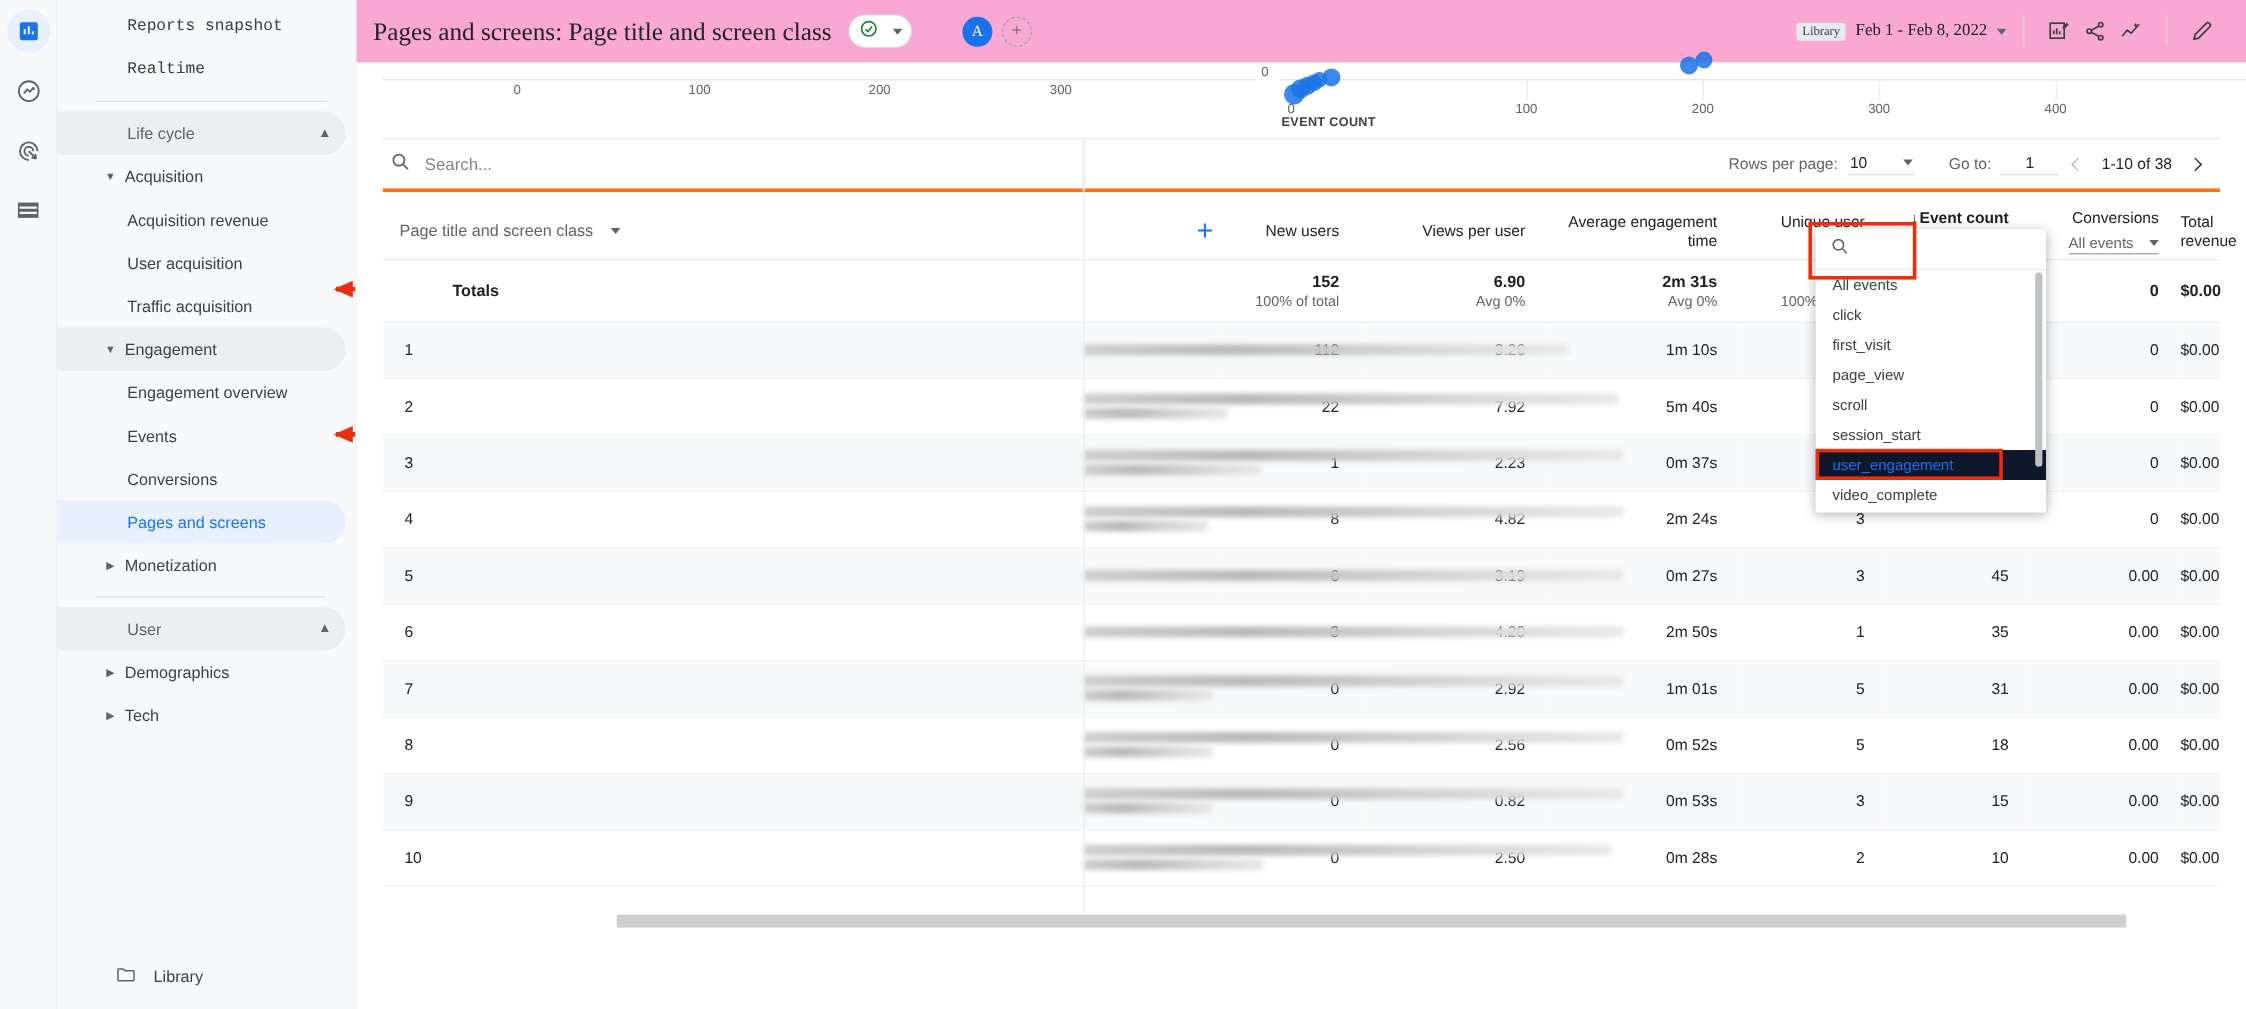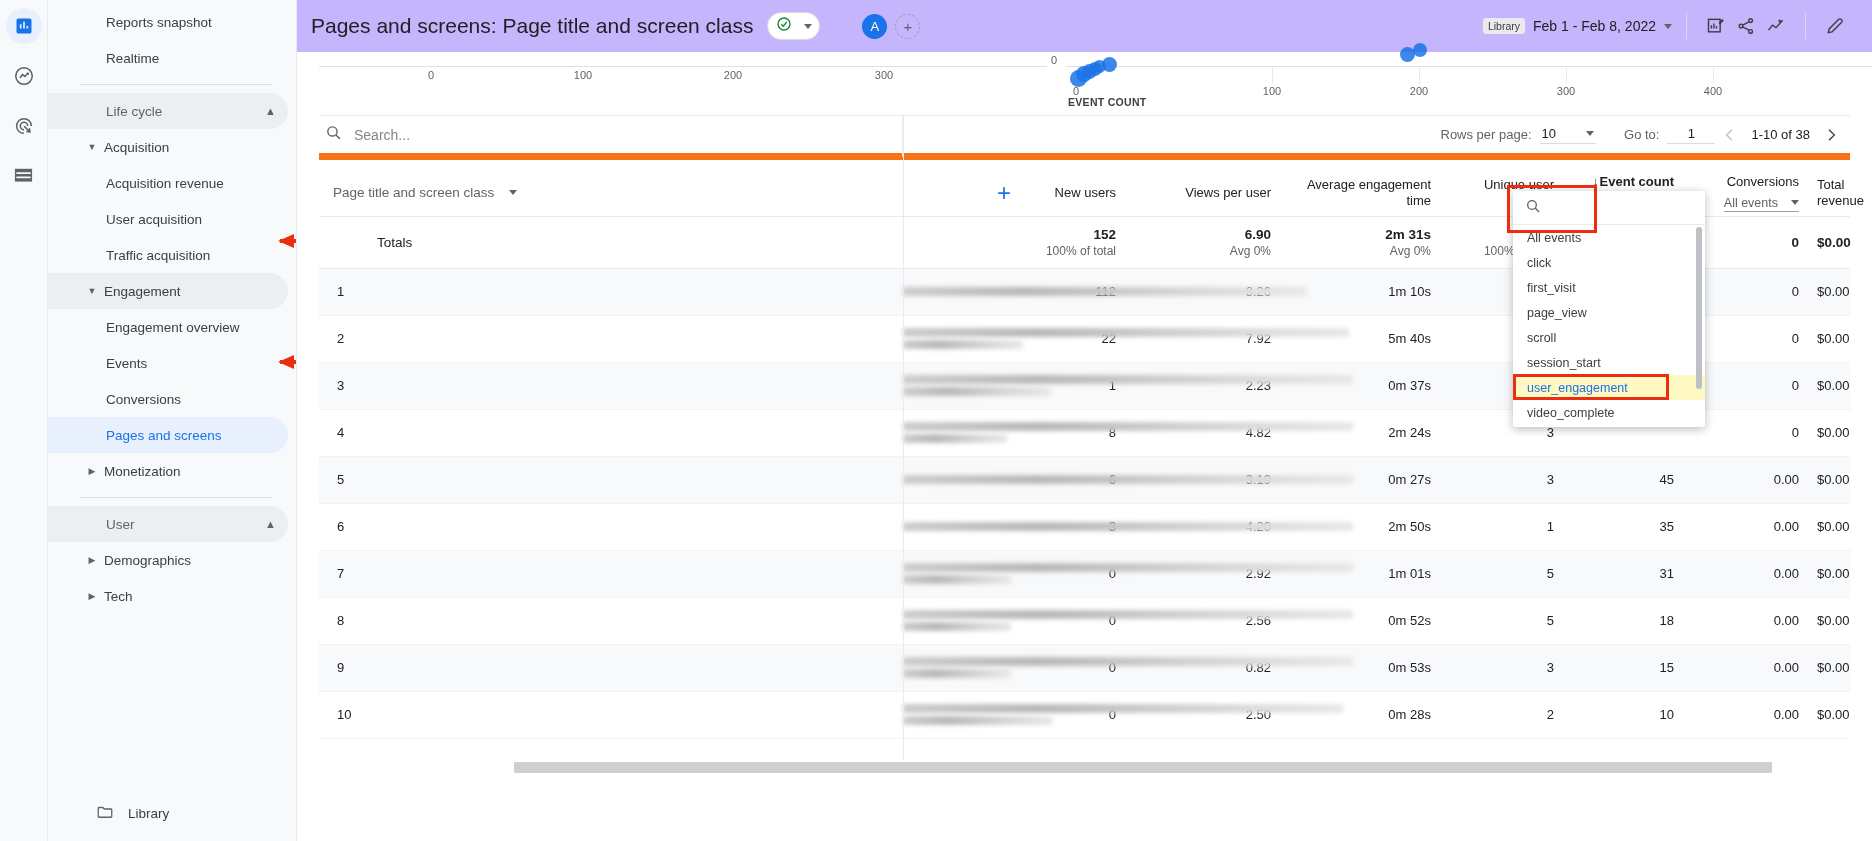--- a/index.html
+++ b/index.html
@@ -40,21 +40,21 @@
   .nav-item {
     height: 36px;
     display: flex; align-items: center;
     font-size: 13.5px; color: #3c4043;
     border-radius: 0 18px 18px 0;
     margin-right: 8px;
     cursor: pointer;
     position: relative;
   }
   .nav-item .lbl { white-space: nowrap; }
-  .nav-top { padding-left: 58px; }
+  .nav-top { padding-left: 58px; font-family: Liberation Mono, monospace; }
   .nav-group {
     height: 36px; display: flex; align-items: center;
     padding-left: 58px; padding-right: 12px;
     font-size: 13.5px; color: #5f6368;
     background: #eceff1;
     border-radius: 0 18px 18px 0; margin-right: 8px;
     justify-content: space-between;
     cursor: pointer;
   }
   .nav-parent {
@@ -87,24 +87,25 @@
   .arrow {
     position: absolute; height: 14px; pointer-events: none; z-index: 40;
   }
 
   
   .main {
     flex: 1; height: 841px; position: relative;
     background: #fff; overflow: hidden;
   }
   .topbar {
-    height: 52px; background: #c4b5fd;
+    height: 52px; background: #f9a8d4;
     display: flex; align-items: center;
     padding: 0 22px 0 14px;
     position: relative;
+    font-family: Liberation Serif, serif;
   }
   .page-title {
     font-size: 21px; color: #202124; font-weight: 400;
     white-space: nowrap;
   }
   .badge-chip {
     margin-left: 14px; height: 28px; border-radius: 14px;
     border: 1px solid #dadce0; background:#fff;
     display: flex; align-items: center; gap: 4px;
     padding: 0 7px 0 8px; cursor: pointer;
@@ -162,21 +163,21 @@
   }
   .dot {
     position: absolute; border-radius: 50%;
     background: #1a73e8; opacity: .85;
   }
 
   
   .tablewrap { position: relative; margin: 0 22px; }
   .ctrlrow {
     height: 44px; display: flex; align-items: center;
-    border-bottom: 7px solid #f97316;
+    border-bottom: 3px solid #f97316;
   }
   .searchbox {
     width: 584px; display: flex; align-items: center; gap: 12px;
     padding-left: 6px; height: 44px;
     border-right: 1px solid #e8eaed;
   }
   .searchbox input {
     border: none; outline: none; font-size: 14px; color: #5f6368;
     background: transparent; width: 480px;
     font-family: "Liberation Sans", sans-serif;
@@ -222,21 +223,21 @@
     display: inline-flex; align-items: center; gap: 5px;
     color: #5f6368; font-size: 12.5px; margin-top: 6px;
     border-bottom: 1px solid #9aa0a6; cursor: pointer; padding-bottom: 1px;
   }
   .sorted-lbl { color: #202124; font-weight: 700; }
   .sort-arrow { font-size: 12px; margin-right: 1px; }
 
   .totalrow td {
     height: 52px; border-top: 1px solid #e8eaed; border-bottom: 1px solid #e8eaed;
   }
-  .totalrow .tlabel { font-weight: 400; padding-left: 58px; font-size: 13.5px; }
+  .totalrow .tlabel { font-weight: 700; padding-left: 58px; font-size: 13.5px; }
   .totalrow .tval { text-align: right; padding-right: 18px; }
   .tval .big { font-weight: 700; font-size: 13.5px; display: block; }
   .tval .sub { color: #5f6368; font-size: 12px; display: block; margin-top: 2px; }
 
   tr.datarow td { height: 47px; border-bottom: 1px solid #f1f3f4; }
   tr.datarow.alt td { background: #f8f9fa; }
   .rowidx { width: 46px; text-align: left; padding-left: 18px; color: #202124; font-size: 13px; }
   .redact-cell { padding-left: 0; }
   .redact {
     height: 9px; border-radius: 2px; margin: 3px 0;
@@ -258,21 +259,21 @@
   .dd-search {
     height: 34px; display: flex; align-items: center;
     padding-left: 12px; border-bottom: 1px solid #e8eaed;
   }
   .dd-list { position: relative; max-height: 200px; overflow: hidden; }
   .dd-item {
     height: 25px; display: flex; align-items: center;
     padding-left: 14px; font-size: 12.5px; color: #3c4043;
     cursor: pointer; white-space: nowrap;
   }
-  .dd-item.sel { color: #1a73e8; background: #fef9c3; }
+  .dd-item.sel { color: #1a73e8; background: #0f172a; }
   .dd-scroll {
     position: absolute; right: 3px; top: 2px; width: 6px; height: 162px;
     background: #bdc1c6; border-radius: 3px;
   }
 
   
   .redbox {
     position: absolute; border: 3px solid #ea2f10;
     pointer-events: none; z-index: 35;
   }

